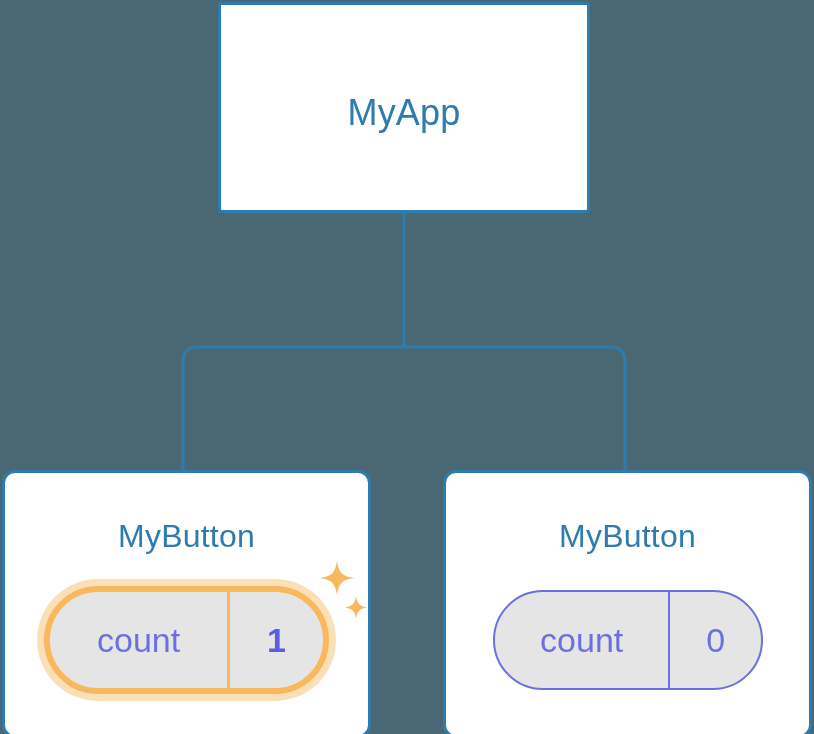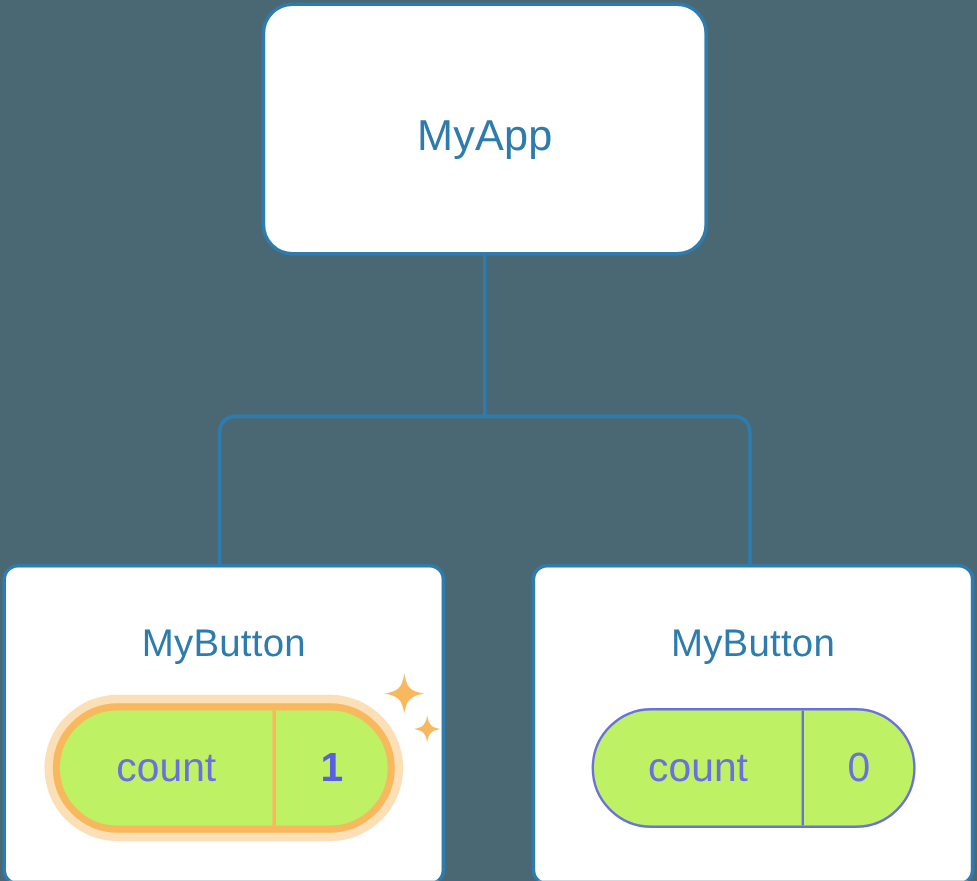--- a/index.html
+++ b/index.html
@@ -49,21 +49,21 @@
     letter-spacing: 0.2px;
     white-space: nowrap;
   }
 
   
   #card-root {
     left: 218px;
     top: 2px;
     width: 372px;
     height: 211px;
-    border-radius: 26px;
+    border-radius: 4px;
   }
   #card-root .card-title {
     top: 87px;
     font-size: 36px;
     line-height: 42px;
   }
 
   
   .card-child {
     top: 470px;
@@ -81,21 +81,21 @@
 
   
   .pill-wrap {
     position: absolute;
     display: flex;
     align-items: stretch;
   }
   .pill {
     display: flex;
     align-items: stretch;
-    background: #bef264;
+    background: #e5e5e5;
     box-sizing: border-box;
     border-radius: 999px;
     overflow: hidden;
   }
   .pill-label, .pill-value {
     display: flex;
     align-items: center;
     justify-content: center;
     box-sizing: border-box;
     white-space: nowrap;

